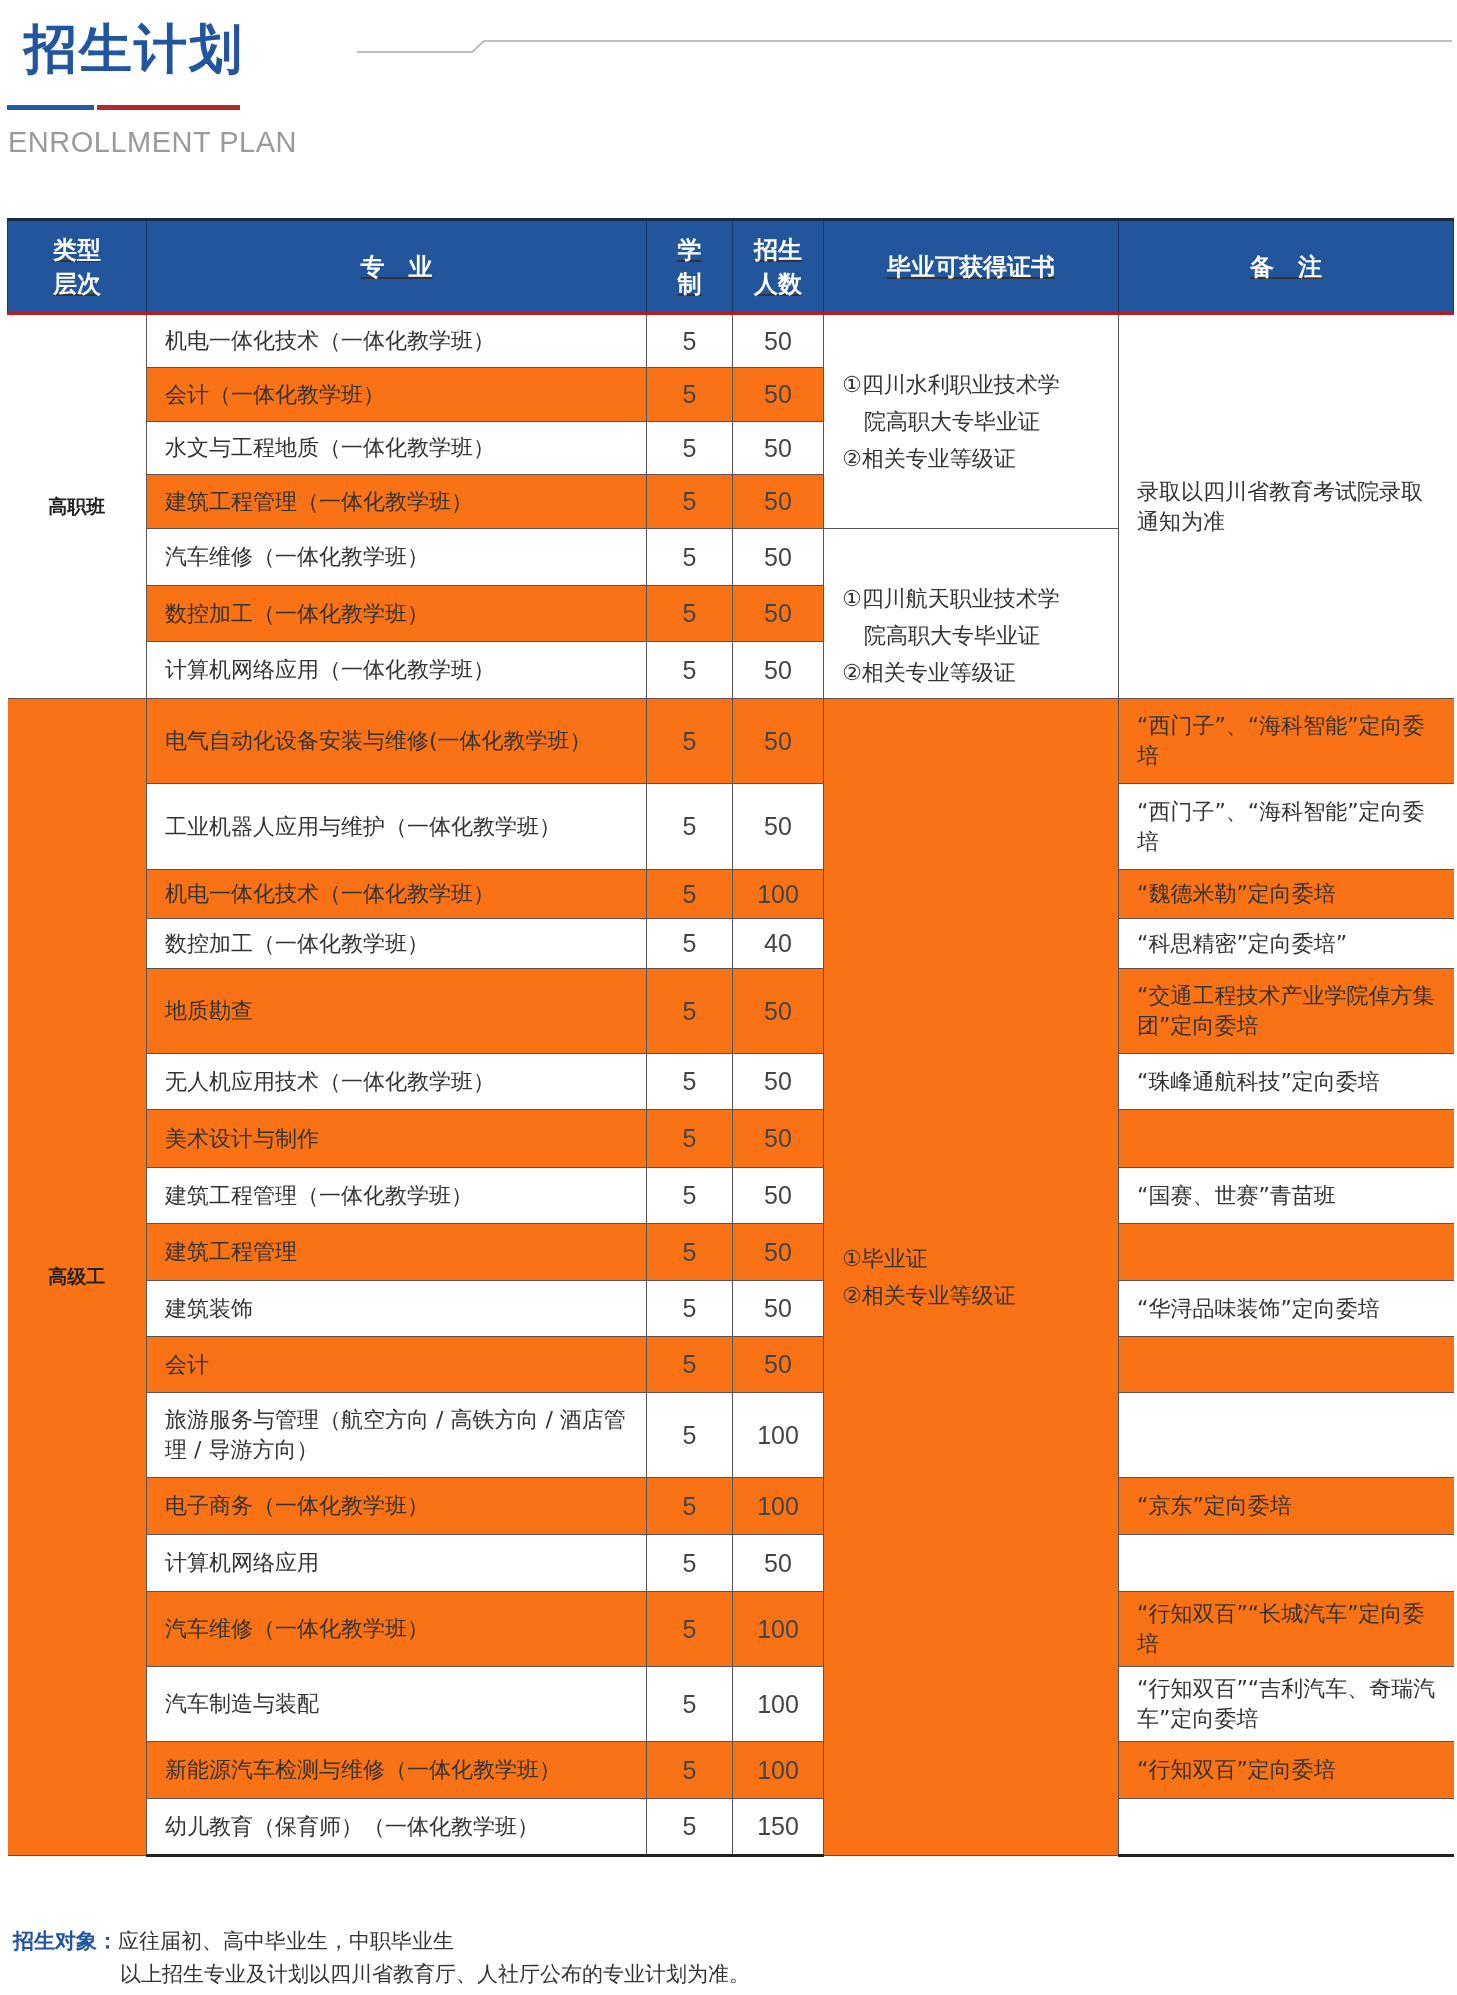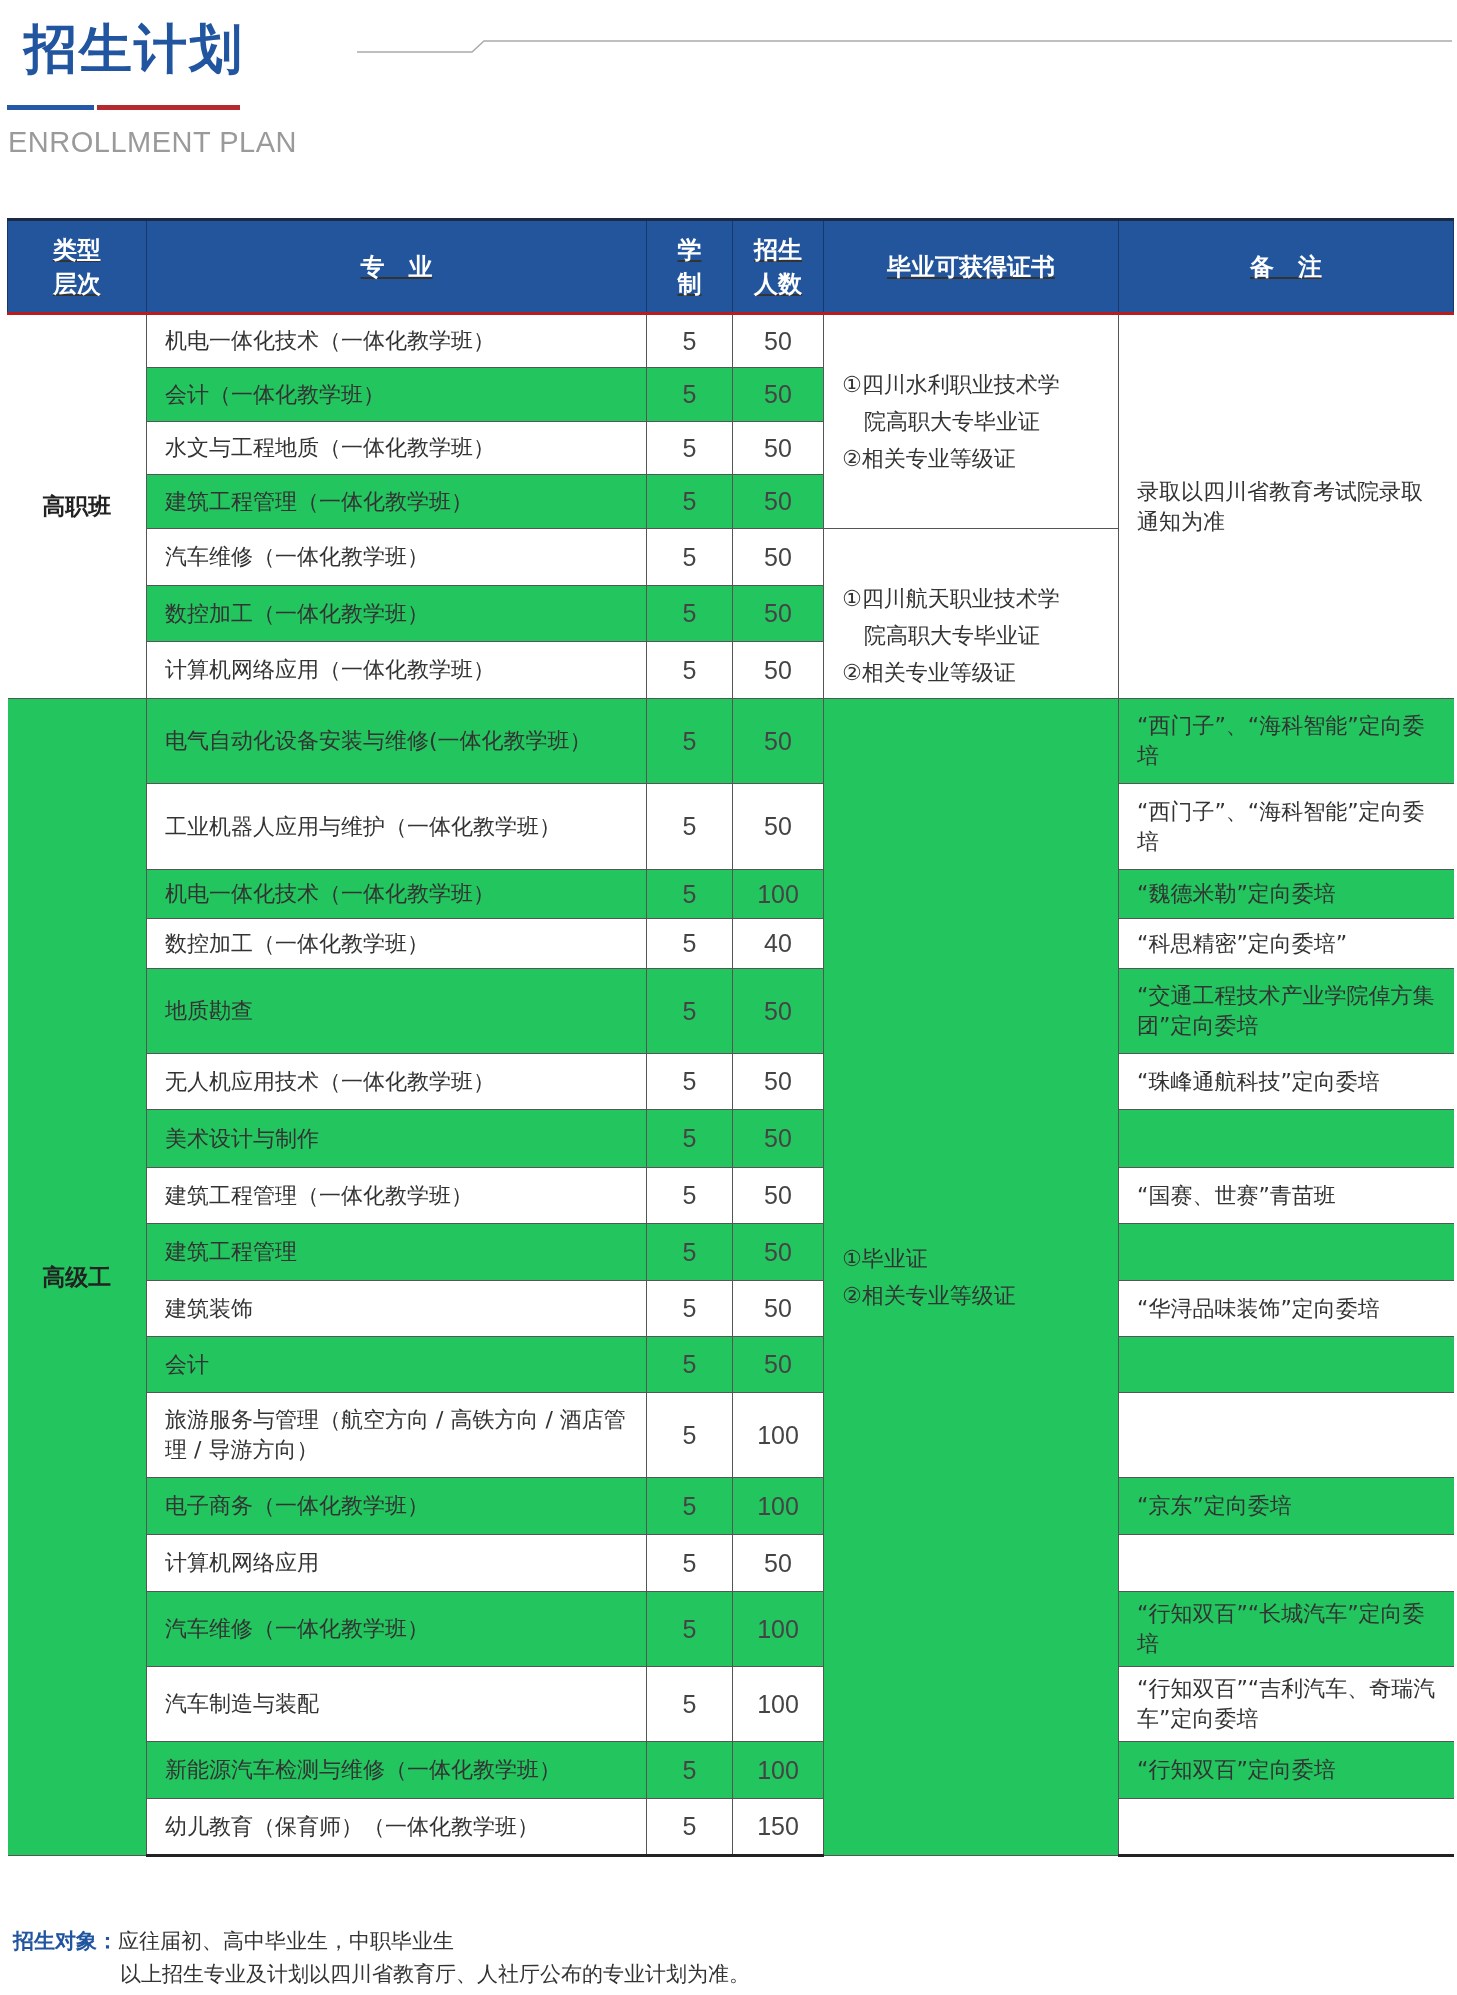--- a/index.html
+++ b/index.html
@@ -7,24 +7,24 @@
   .title{position:absolute;left:24px;top:4px;font-size:53px;font-weight:bold;color:#2155a0;letter-spacing:2px;line-height:90px;}
   .bar-blue{position:absolute;left:7px;top:105px;width:87px;height:5px;background:#2558a6;}
   .bar-red{position:absolute;left:97px;top:105px;width:143px;height:5px;background:#b52a2f;}
   .subtitle{position:absolute;left:8px;top:126px;font-family:"Liberation Sans",sans-serif;font-size:29px;color:#9a9a9a;letter-spacing:0.5px;}
   .rule svg{position:absolute;left:0;top:0;}
   table{position:absolute;left:7px;top:218px;width:1446px;border-collapse:collapse;table-layout:fixed;}
   th{background:#22559c;color:#fff;font-weight:bold;font-size:24px;height:89px;border-left:1px solid #17386a;border-right:1px solid #17386a;line-height:34px;}
   thead tr{border-top:3px solid #1a2a44;border-bottom:3px solid #b91c1c;text-decoration:underline;}
   td{font-size:22px;color:#333;border:1.5px solid #555;padding:0 18px;vertical-align:middle;}
   td.num{text-align:center;padding:0;font-family:"Liberation Sans",sans-serif;font-size:25px;color:#444;}
-  td.type{text-align:center;font-size:23px;font-weight:bold;color:#222;border-left:none;}
+  td.type{text-align:center;font-size:19px;font-weight:bold;color:#222;border-left:none;}
   td.cert{line-height:37px;padding-left:18px;}
   td.note{line-height:30px;padding-left:18px;border-right:none;}
-  .grey{background:#22c55e;}
+  .grey{background:#f97316;}
   tbody tr:last-child td{border-bottom:3px solid #222;}
   .footer{position:absolute;left:13px;top:1925px;font-size:21px;line-height:33px;color:#333;}
   .footer .label{color:#2155a0;font-weight:bold;}
   .footer .line2{padding-left:107px;}
 </style>
 </head>
 <body>
 
 <div class="title">招生计划</div>
 <div class="bar-blue"></div>

